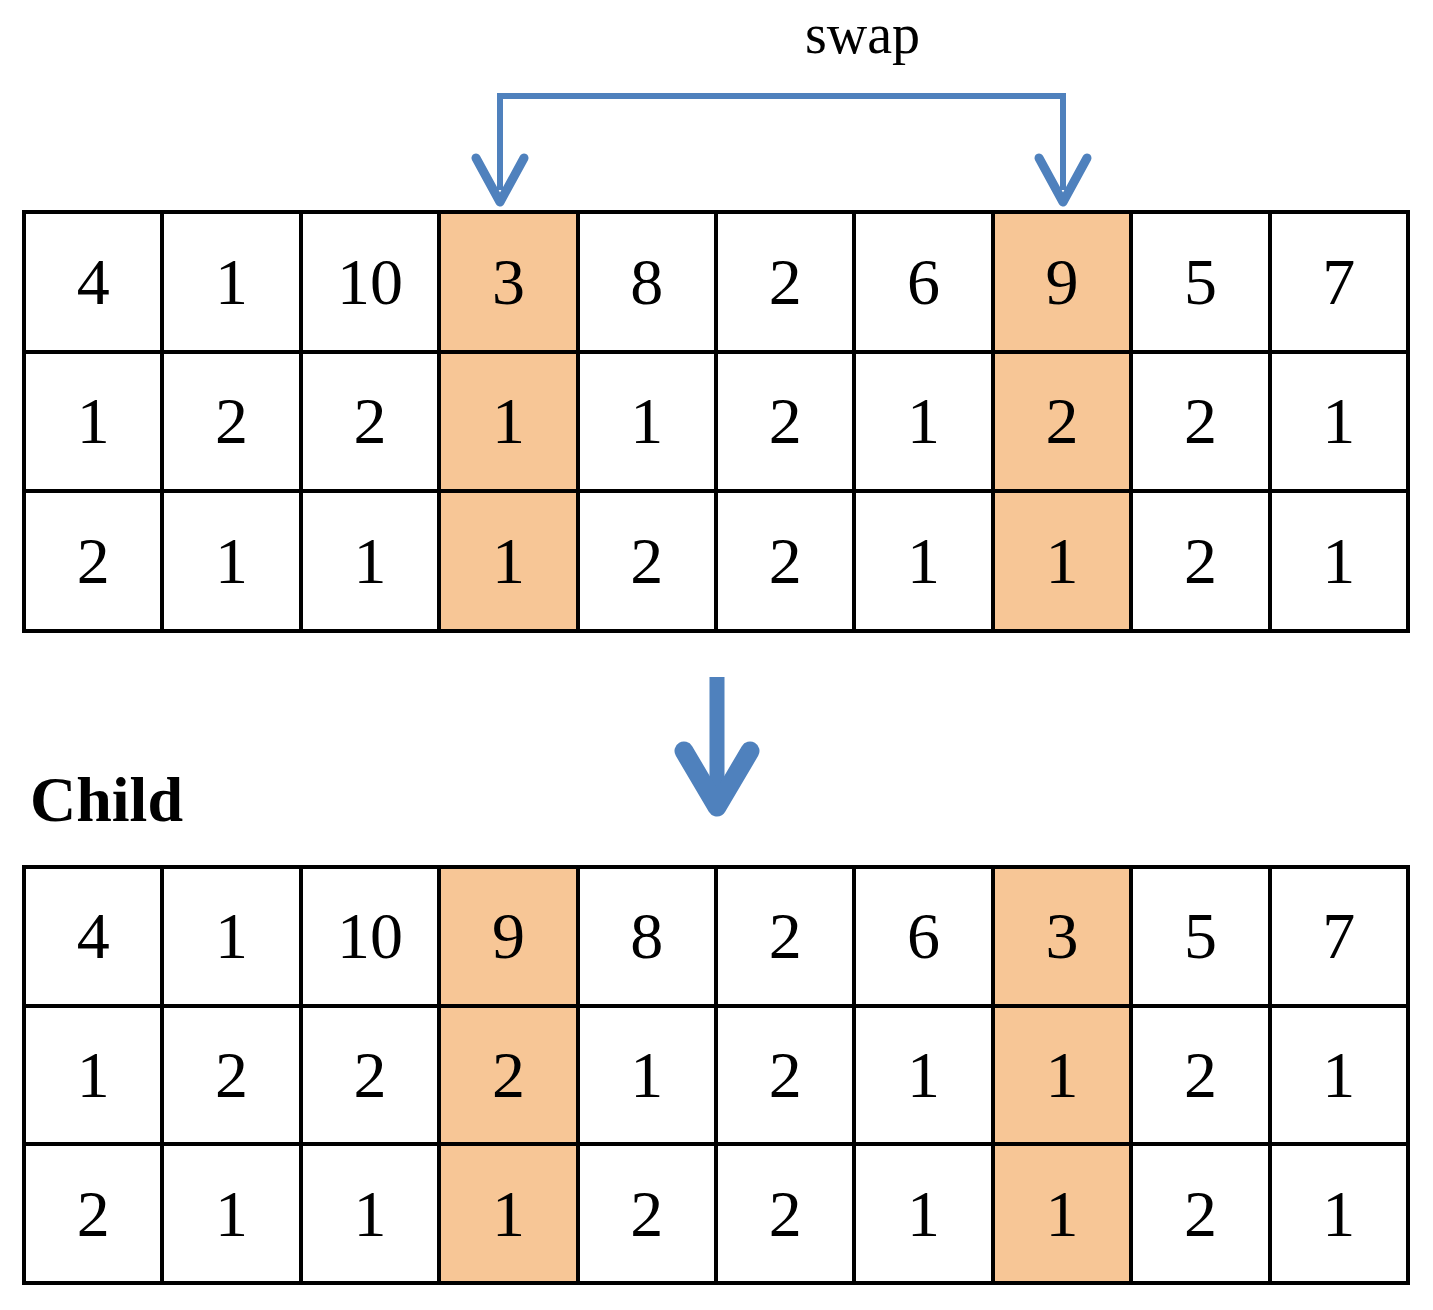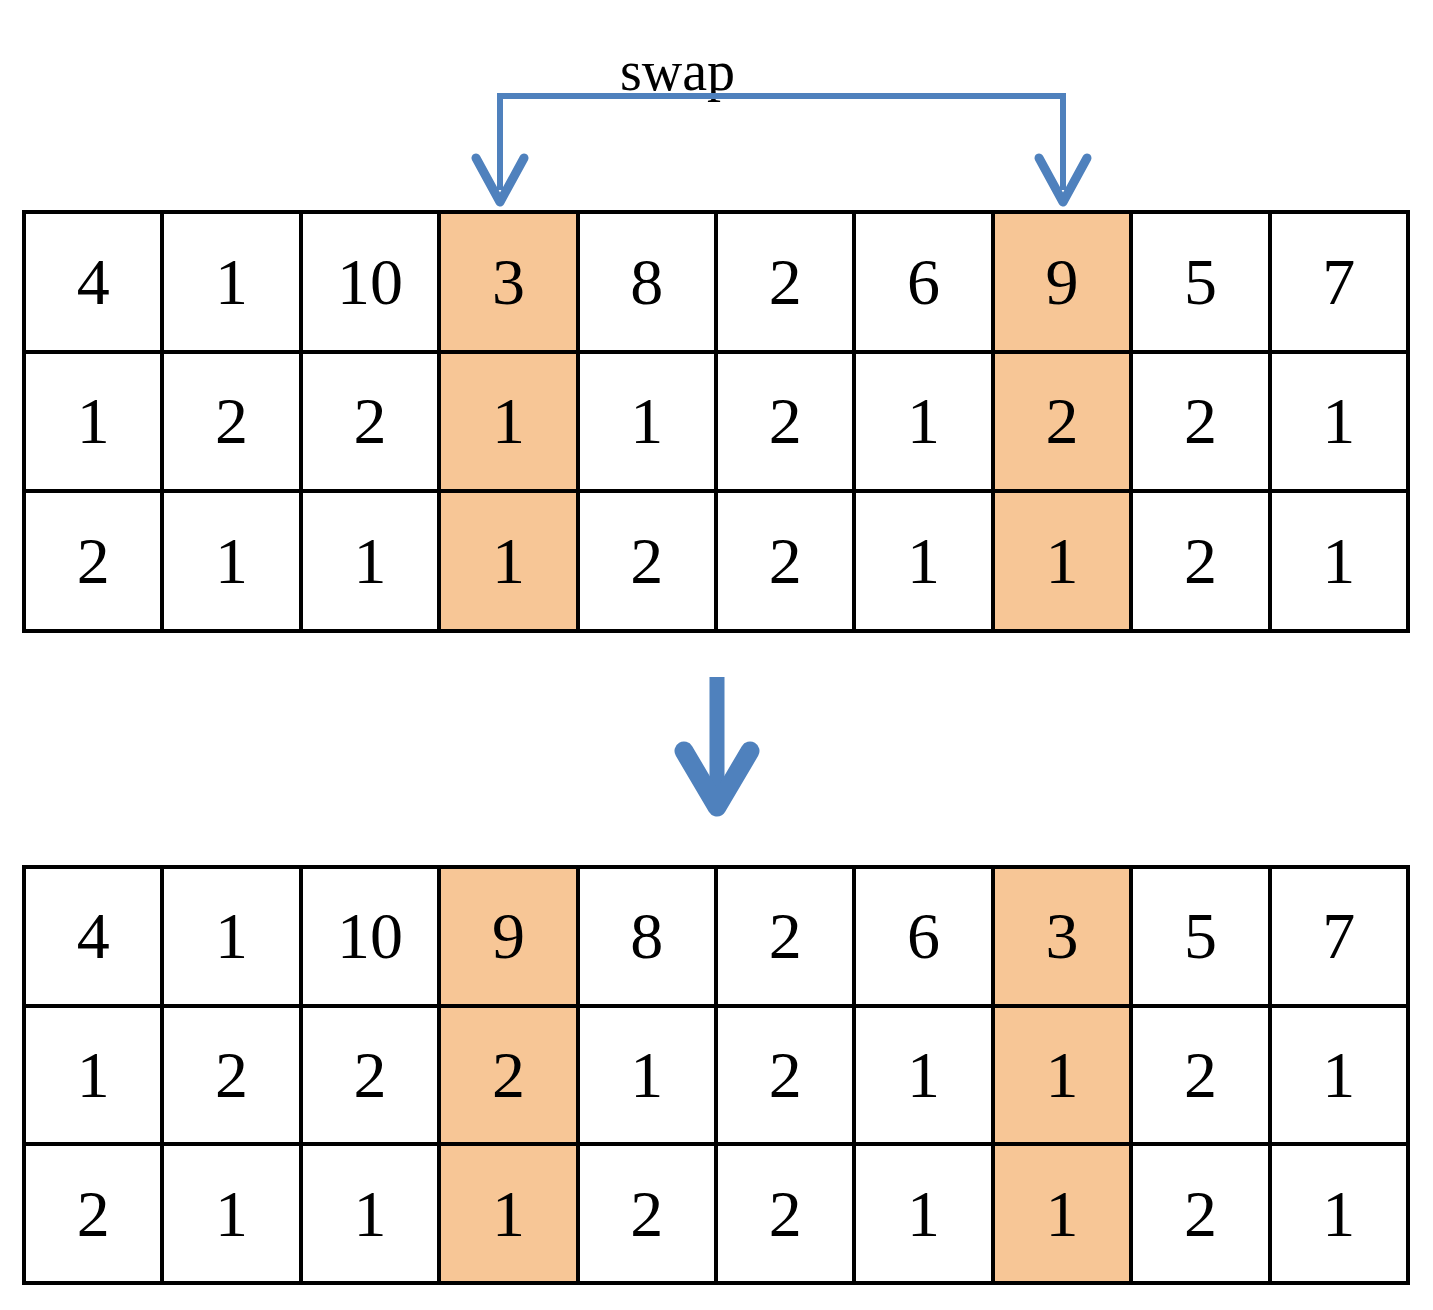--- a/index.html
+++ b/index.html
@@ -13,24 +13,23 @@
   .canvas{
     position:relative;
     width:1433px;height:1310px;
     background:var(--background);
     font-family:"Liberation Serif", serif;
     color:var(--text);
     overflow:hidden;
   }
   .swap-label{
     position:absolute;top:2px;left:620px;width:300px;
-    text-align:left;
+    text-align:right;
     font-size:56px;line-height:1.15;
     color:var(--text);
-    margin-top:37px;
   }
   .section-label{
     position:absolute;left:30px;
     font-size:64px;font-weight:bold;line-height:1;
     color:var(--text);
   }
   .parent-label{top:112px;}
   .child-label{top:768px;}
   .overlay-svg{position:absolute;left:0;}
   .bracket-svg{top:0;width:1433px;height:212px;}
@@ -101,20 +100,21 @@
       <div class="cell hl">1</div>
       <div class="cell">2</div>
       <div class="cell">1</div>
     </div>
 
   <svg class="overlay-svg down-arrow-svg" viewBox="0 0 1433 180">
     <line class="arrow-stroke" x1="717" y1="32" x2="717" y2="145" stroke-width="15"></line>
     <path class="arrow-stroke" d="M684,106 L717,162 L750,106" stroke-width="19" stroke-linecap="round" stroke-linejoin="round"></path>
   </svg>
 
+  <div class="section-label child-label">Child</div>
 
   <div class="grid child-grid">
       <div class="cell">4</div>
       <div class="cell">1</div>
       <div class="cell">10</div>
       <div class="cell hl">9</div>
       <div class="cell">8</div>
       <div class="cell">2</div>
       <div class="cell">6</div>
       <div class="cell hl">3</div>

